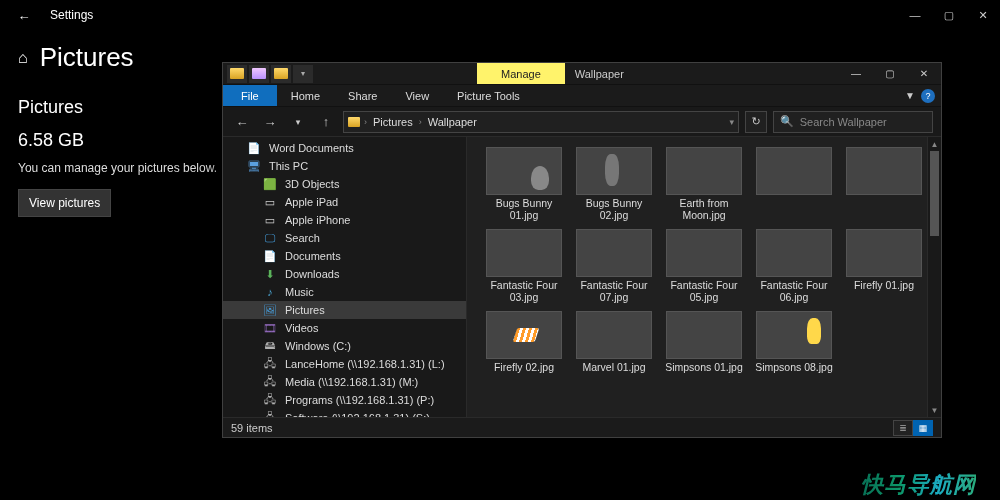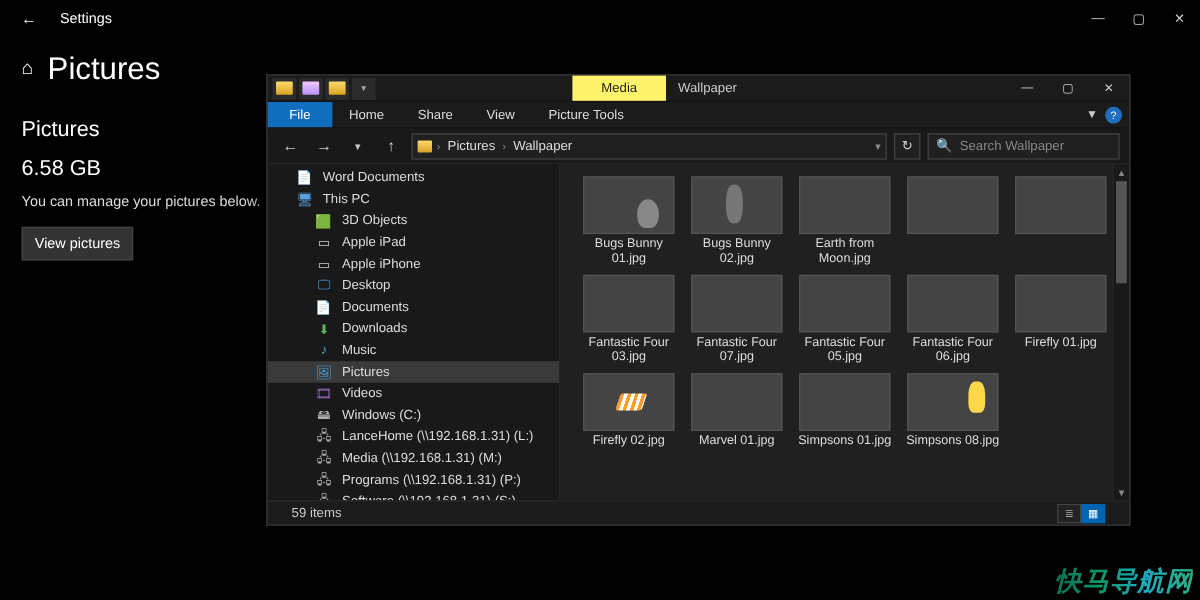--- a/index.html
+++ b/index.html
@@ -219,34 +219,34 @@
     position:absolute; right:0; top:0; bottom:0; width:14px;
     background: #191919; border-left:1px solid #2a2a2a;
     display:flex; flex-direction:column;
   }
   .ex-scroll .arrow { height:14px; display:flex; align-items:center; justify-content:center; font-size:8px; color:#888; }
   .ex-scroll .track { flex:1; position:relative; }
   .ex-scroll .thumbbar { position:absolute; left:2px; right:2px; top:0; height:85px; background:#555; }
 
   .ex-status {
     height: 20px; background:#1b1b1b; border-top:1px solid #2a2a2a;
-    display:flex; align-items:center; font-size:11px; color:#ccc; padding: 0 20px;
+    display:flex; align-items:center; font-size:11px; color:#ccc; padding: 0 8px;
   }
   .ex-status .viewbtns {
     margin-left:auto; display:flex; gap:0;
   }
   .ex-status .viewbtns div {
     width:20px; height:16px; border:1px solid #444; background:#222;
     display:flex; align-items:center; justify-content:center; font-size:9px; color:#aaa;
   }
   .ex-status .viewbtns div.active { background:#0063b1; border-color:#0063b1; color:#fff; }
 
   
   .watermark {
-    position:absolute; right:6px; bottom:0px;
+    position:absolute; right:24px; bottom:0px;
     font-size:22px; font-weight:700; font-style: italic; letter-spacing:1px;
     background: linear-gradient(90deg,#0a8a6a,#10b981,#22d3ee,#34d399);
     -webkit-background-clip: text; color: transparent;
     text-shadow: 0 0 1px rgba(0,0,0,0.2);
     margin-top: 20px;
   }
 </style>
 </head>
 <body>
 
@@ -280,21 +280,21 @@
         </div>
       <div class="qbtn">
           <span class="folder-ico" style="filter:hue-rotate(210deg)"></span>
         </div>
       <div class="qbtn">
           <span class="folder-ico"></span>
         </div>
       <div class="qbtn" style="font-size:8px;color:#aaa;">▾</div>
     </div>
     <div class="ex-contextual">
-      <div class="ex-tab-manage">Media</div>
+      <div class="ex-tab-manage">Manage</div>
     </div>
     <div class="ex-title">Wallpaper</div>
     <div class="ex-wincontrols">
       <div>―</div>
       <div>▢</div>
       <div class="close">✕</div>
     </div>
   </div>
 
   <div class="ex-ribbon-tabs">
@@ -347,21 +347,21 @@
         <div class="tree-row indent">
           <span class="ico ico-ipad">▭</span>
           <span>Apple iPad</span>
         </div>
         <div class="tree-row indent">
           <span class="ico ico-ipad">▭</span>
           <span>Apple iPhone</span>
         </div>
         <div class="tree-row indent">
           <span class="ico ico-desk">🖵</span>
-          <span>Desktop</span>
+          <span>Search</span>
         </div>
         <div class="tree-row indent">
           <span class="ico ico-doc">📄</span>
           <span>Documents</span>
         </div>
         <div class="tree-row indent">
           <span class="ico ico-dl">⬇</span>
           <span>Downloads</span>
         </div>
         <div class="tree-row indent">

